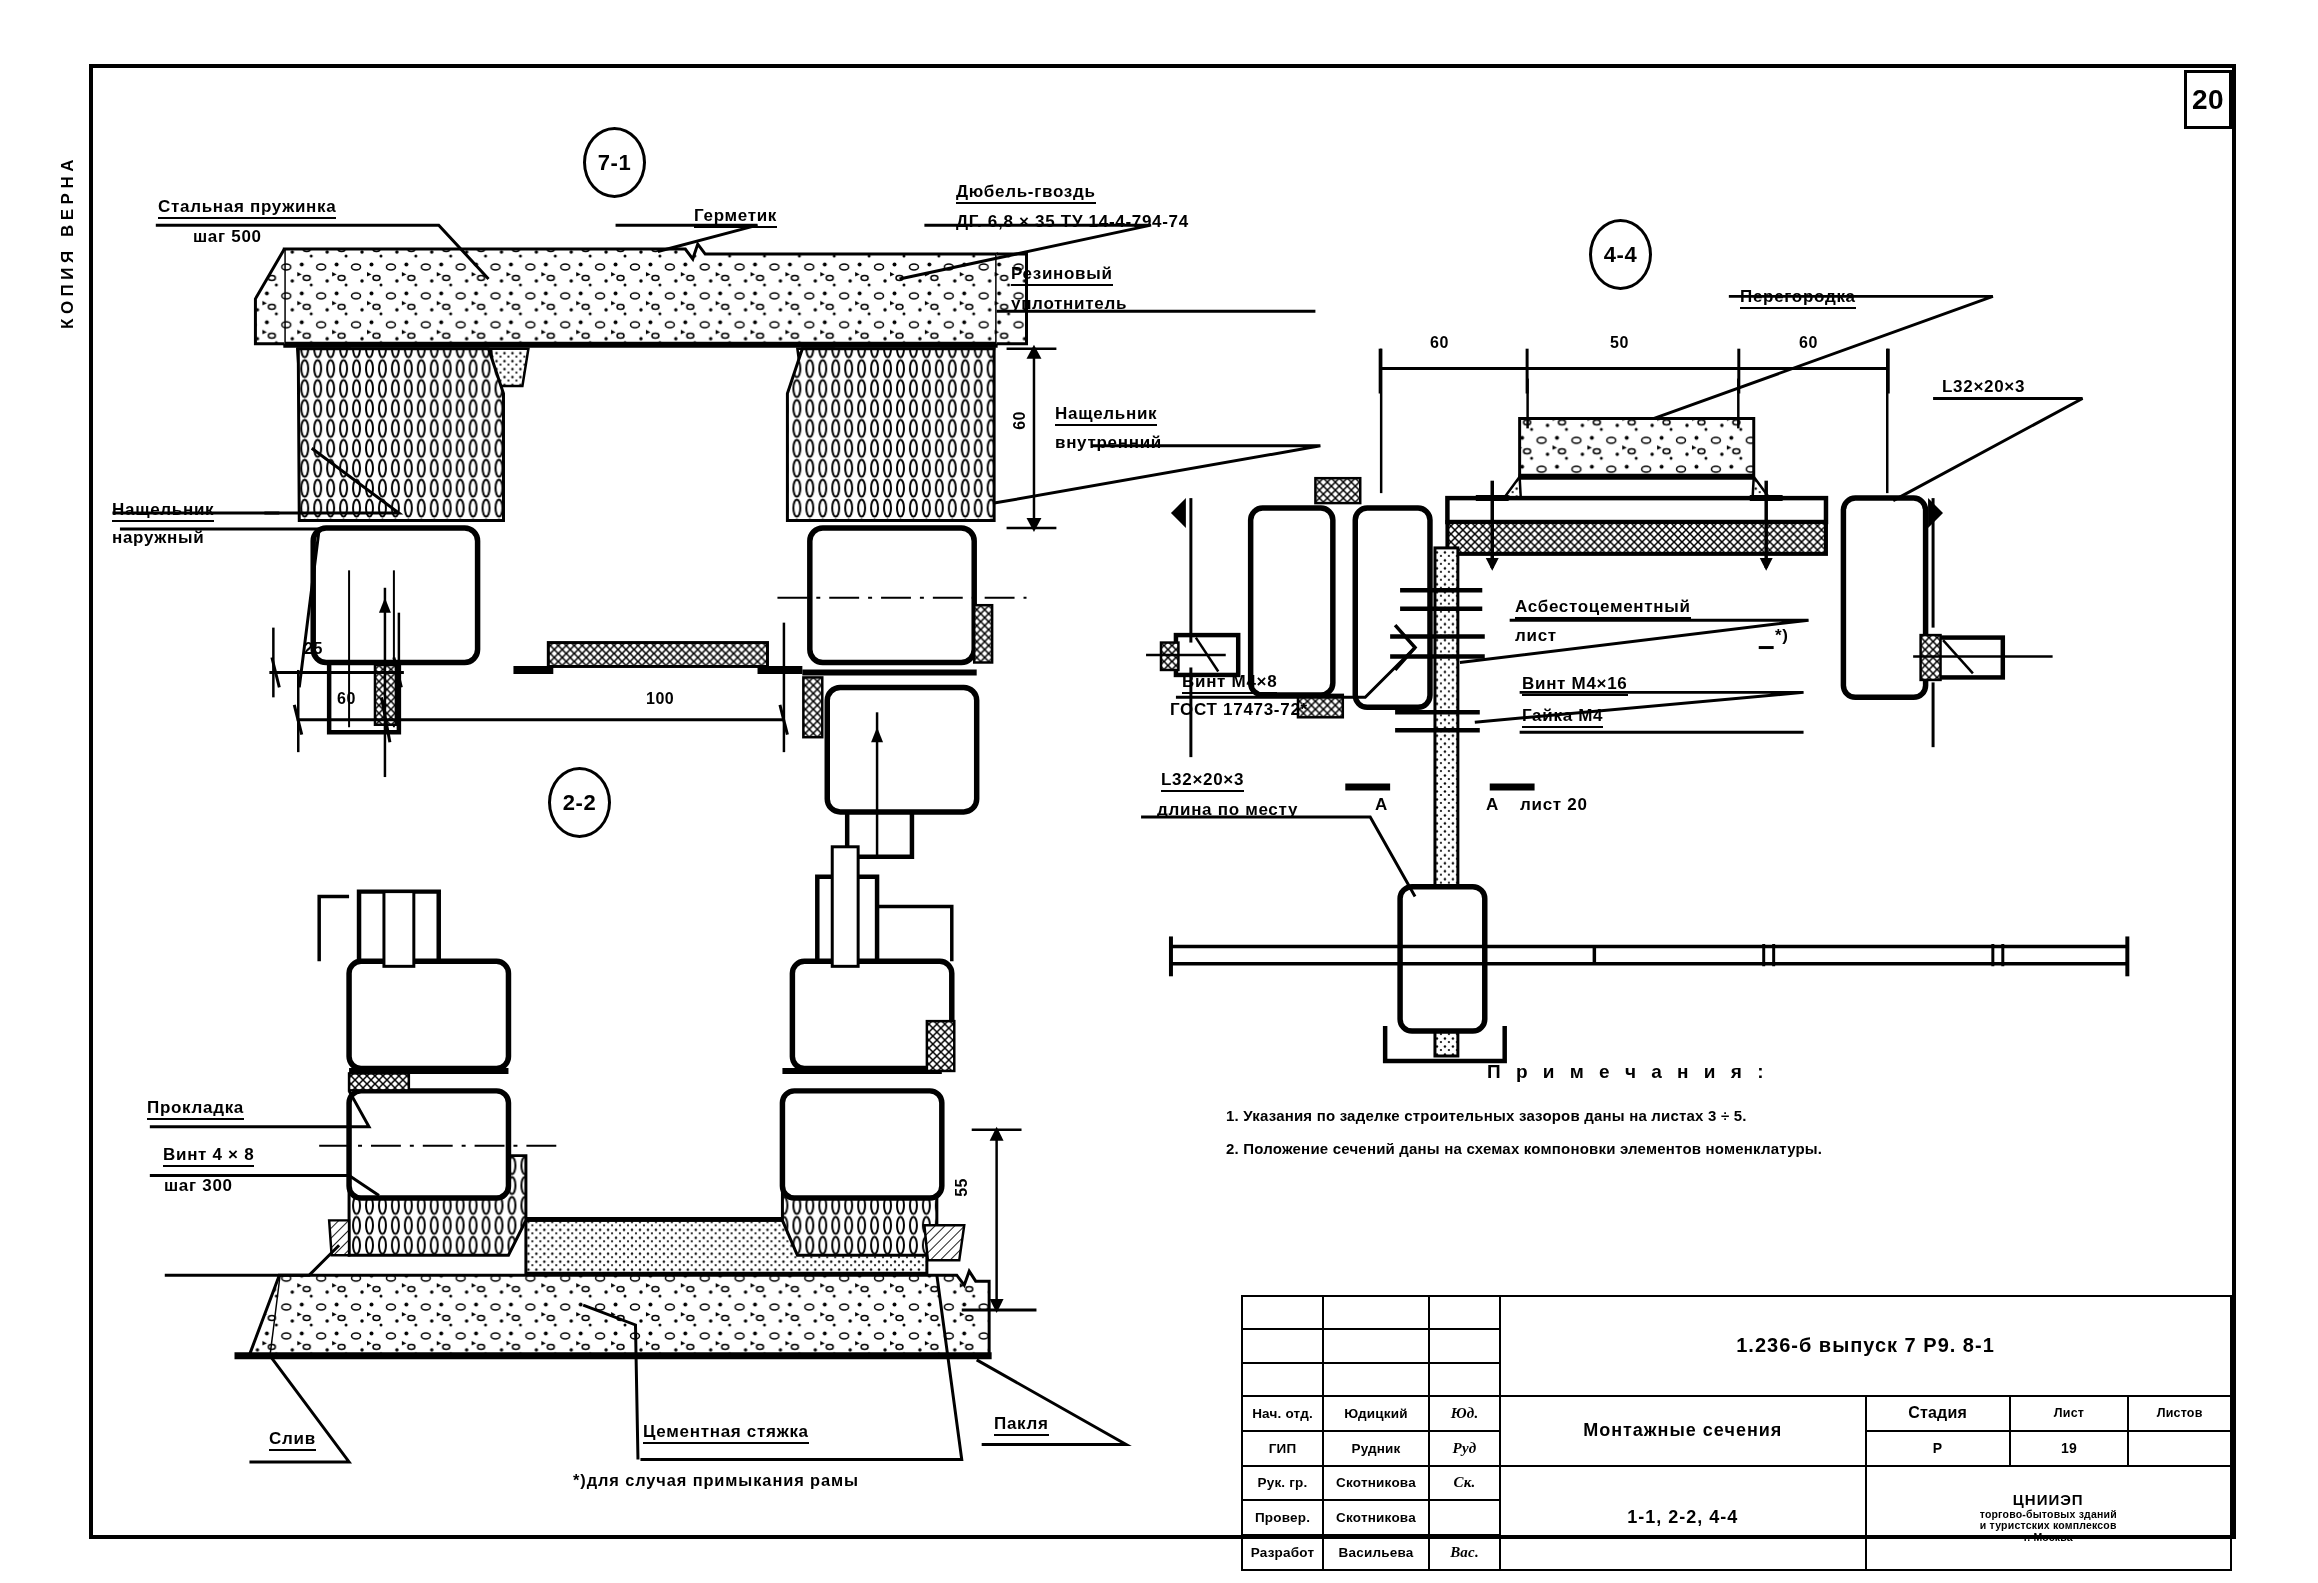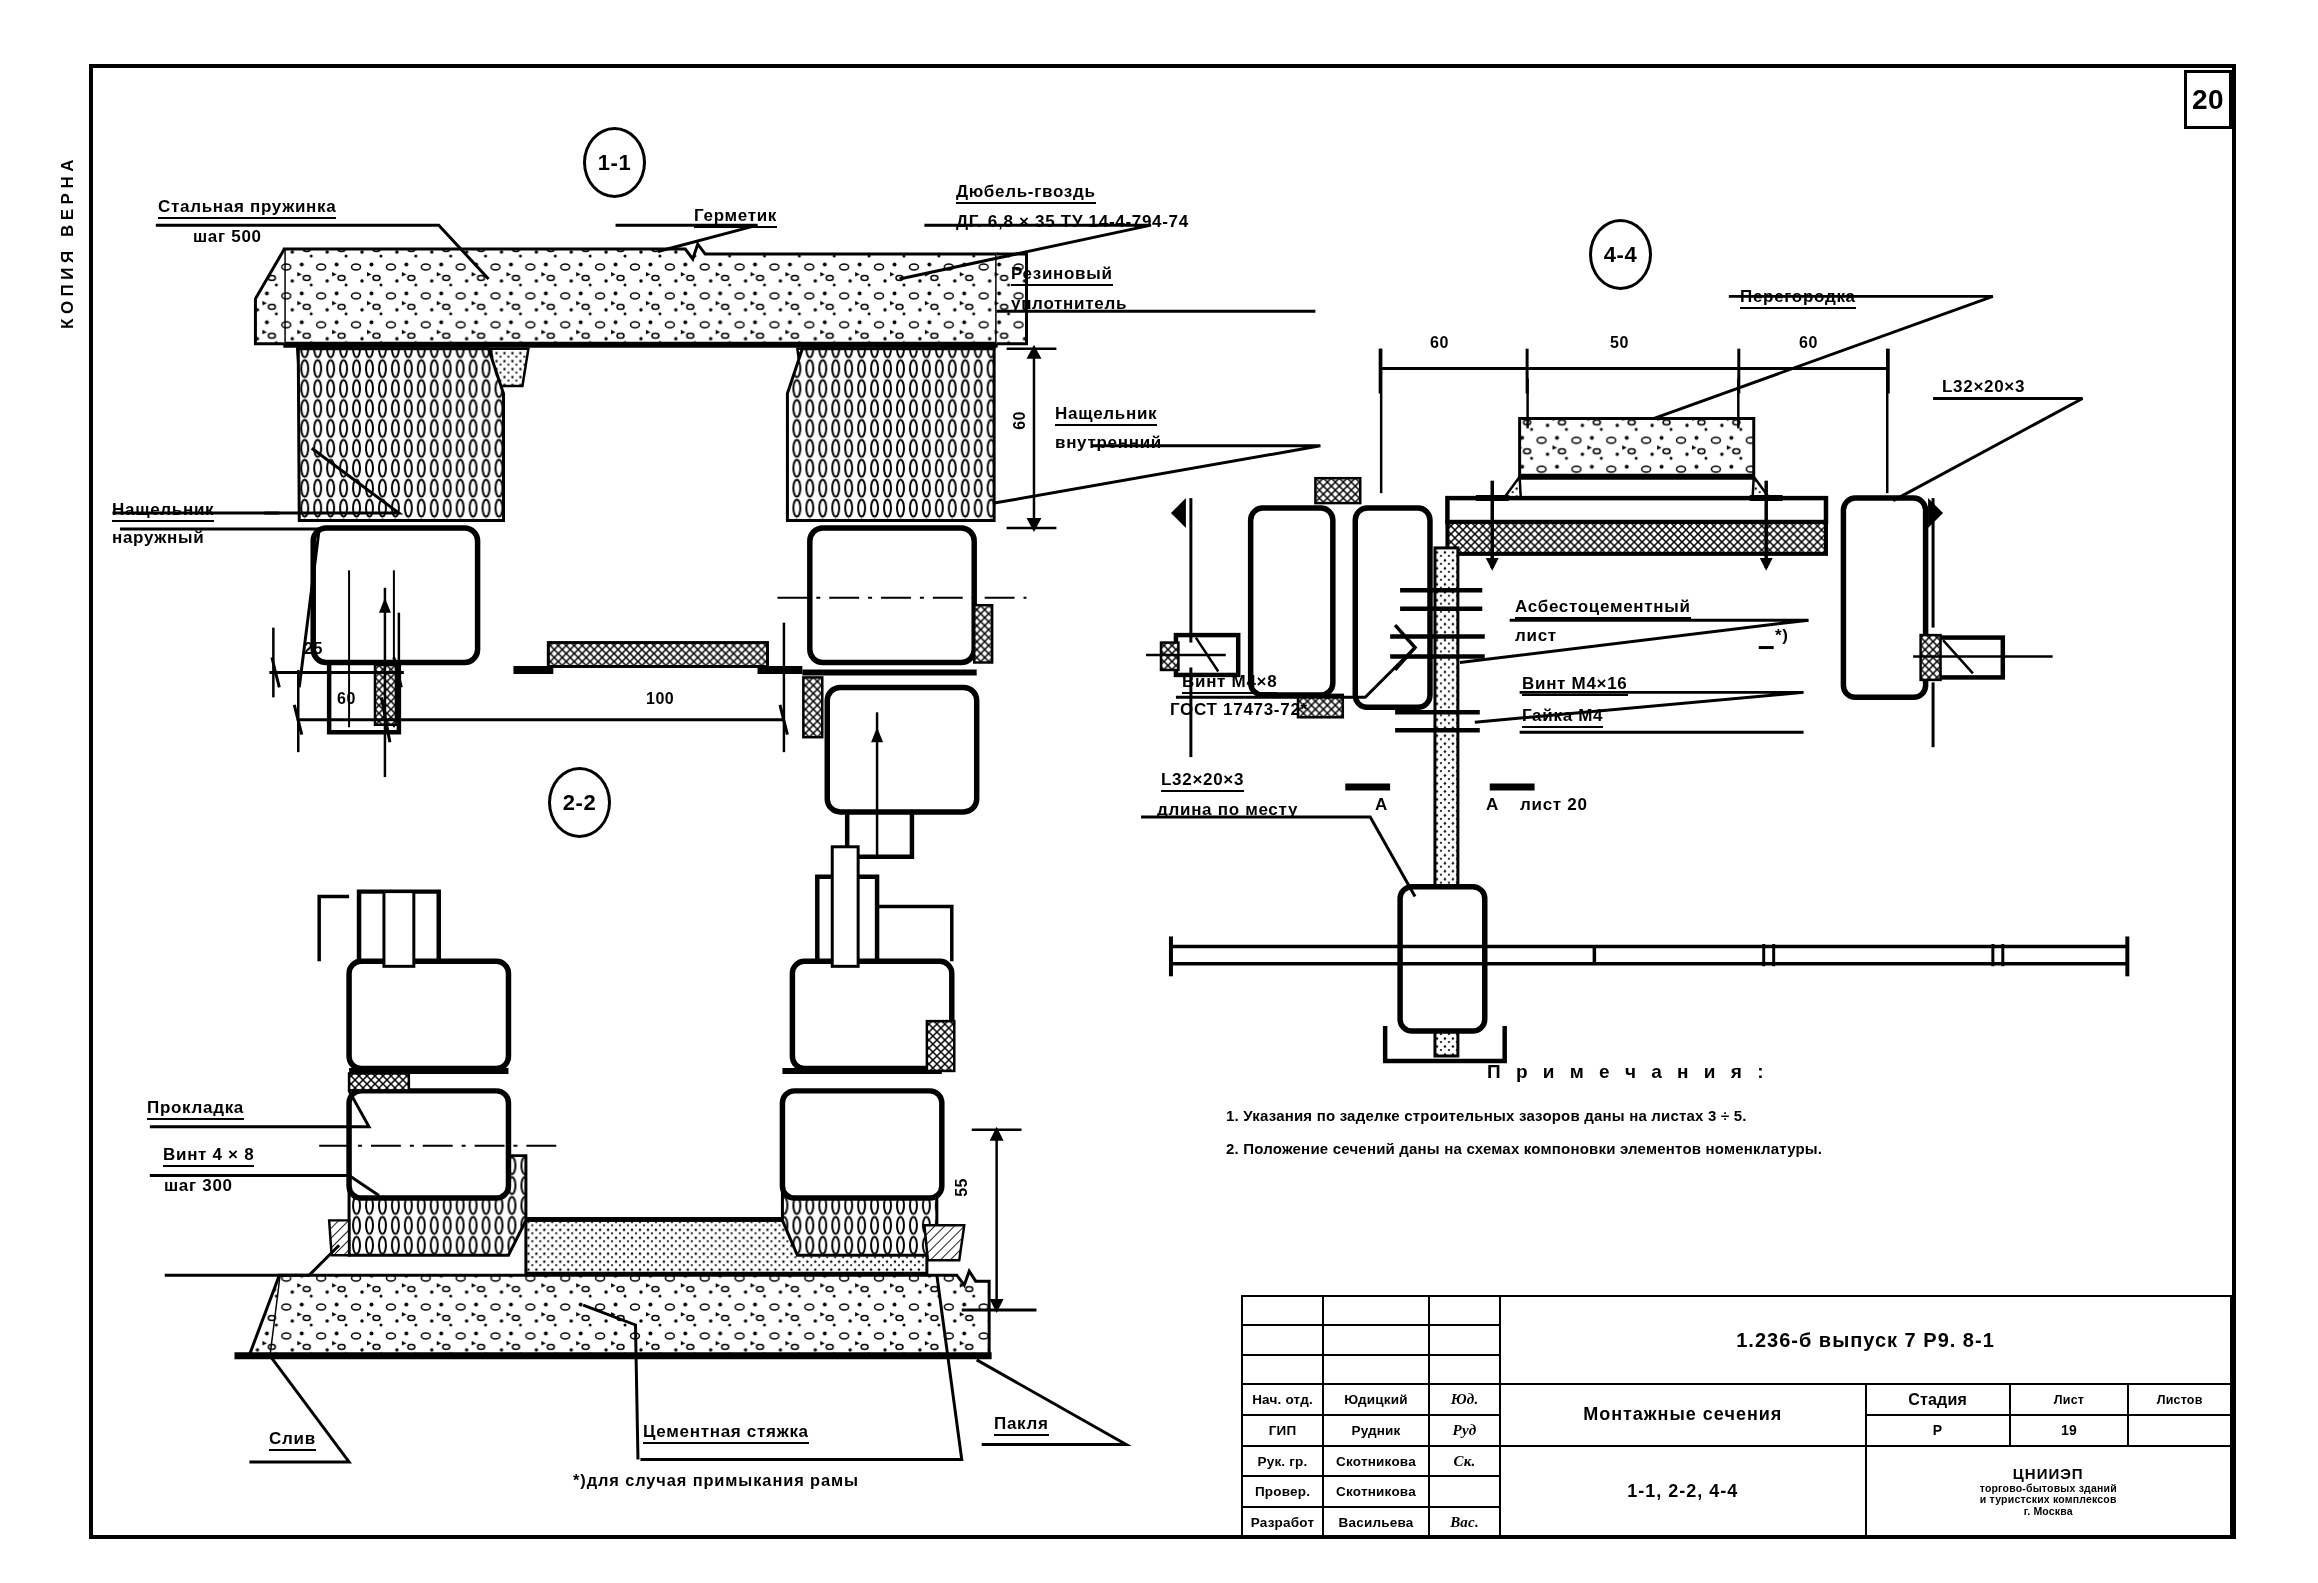--- a/index.html
+++ b/index.html
@@ -32,21 +32,21 @@
   .md{font-size:17px;letter-spacing:0.7px;}
   .dim{position:absolute;font-weight:bold;font-size:16px;letter-spacing:0.5px;}
   .dimv{position:absolute;font-weight:bold;font-size:16px;writing-mode:vertical-rl;transform:rotate(180deg);letter-spacing:0.5px;}
   .circ{
     position:absolute;border:3.5px solid #000;border-radius:50%;
     display:flex;align-items:center;justify-content:center;
     font-weight:bold;font-size:22px;background:#fff;letter-spacing:0.5px;
   }
   svg.ov{position:absolute;left:0;top:0;width:2319px;height:1583px;pointer-events:none;}
   
-  .tb{position:absolute;left:1241px;top:1295px;width:991px;height:244px;}
+  .tb{position:absolute;left:1241px;top:1295px;width:991px;height:276px;}
   .tb table{border-collapse:collapse;width:100%;height:100%;table-layout:fixed;}
   .tb td{border:2px solid #000;font-weight:bold;font-size:13.5px;text-align:center;
         letter-spacing:0.2px;padding:0 2px;white-space:nowrap;overflow:hidden;}
   .tb td.blank{border:2px solid #000;}
   .tb td.sig{font-family:"Liberation Serif",serif;font-style:italic;font-size:15px;}
   .nb{position:absolute;font-weight:bold;}
   .notes-title{font-size:19px;letter-spacing:5px;}
   .note-line{font-size:15px;letter-spacing:0.2px;white-space:nowrap;}
 </style>
 </head>
@@ -288,21 +288,21 @@
       <path d="M3880 800 L4180 800 L3800 1005" stroke-width="6"></path>
       <path d="M3030 1245 L3630 1245 L2930 1330" stroke-width="6"></path>
       <path d="M2360 1400 L2740 1400 L2840 1300" stroke-width="6"></path>
       <path d="M3050 1390 L3620 1390 L2960 1450" stroke-width="6"></path>
       <path d="M3050 1470 L3620 1470 L3050 1470" stroke-width="6"></path>
       <path d="M2290 1640 L2750 1640 L2840 1800" stroke-width="6"></path>
       <path d="M3530 1300 L3560 1300" stroke-width="6"></path>
     </g>
   </svg>
 
-  <div class="circ" style="left:583px;top:127px;width:57px;height:65px;">1-1</div>
+  <div class="circ" style="left:583px;top:127px;width:57px;height:65px;">7-1</div>
   <div class="circ" style="left:548px;top:767px;width:57px;height:65px;">2-2</div>
   <div class="circ" style="left:1589px;top:219px;width:57px;height:65px;">4-4</div>
 
   <div class="lbl md u" style="left:158px;top:198px;">Стальная пружинка</div>
   <div class="lbl md" style="left:193px;top:228px;">шаг 500</div>
 
   <div class="lbl md u" style="left:648px;top:207px;margin-left:46px;">Герметик</div>
 
   <div class="lbl md u" style="left:956px;top:183px;">Дюбель-гвоздь</div>
   <div class="lbl md" style="left:956px;top:213px;">ДГ.    6,8 × 35   ТУ 14-4-794-74</div>

